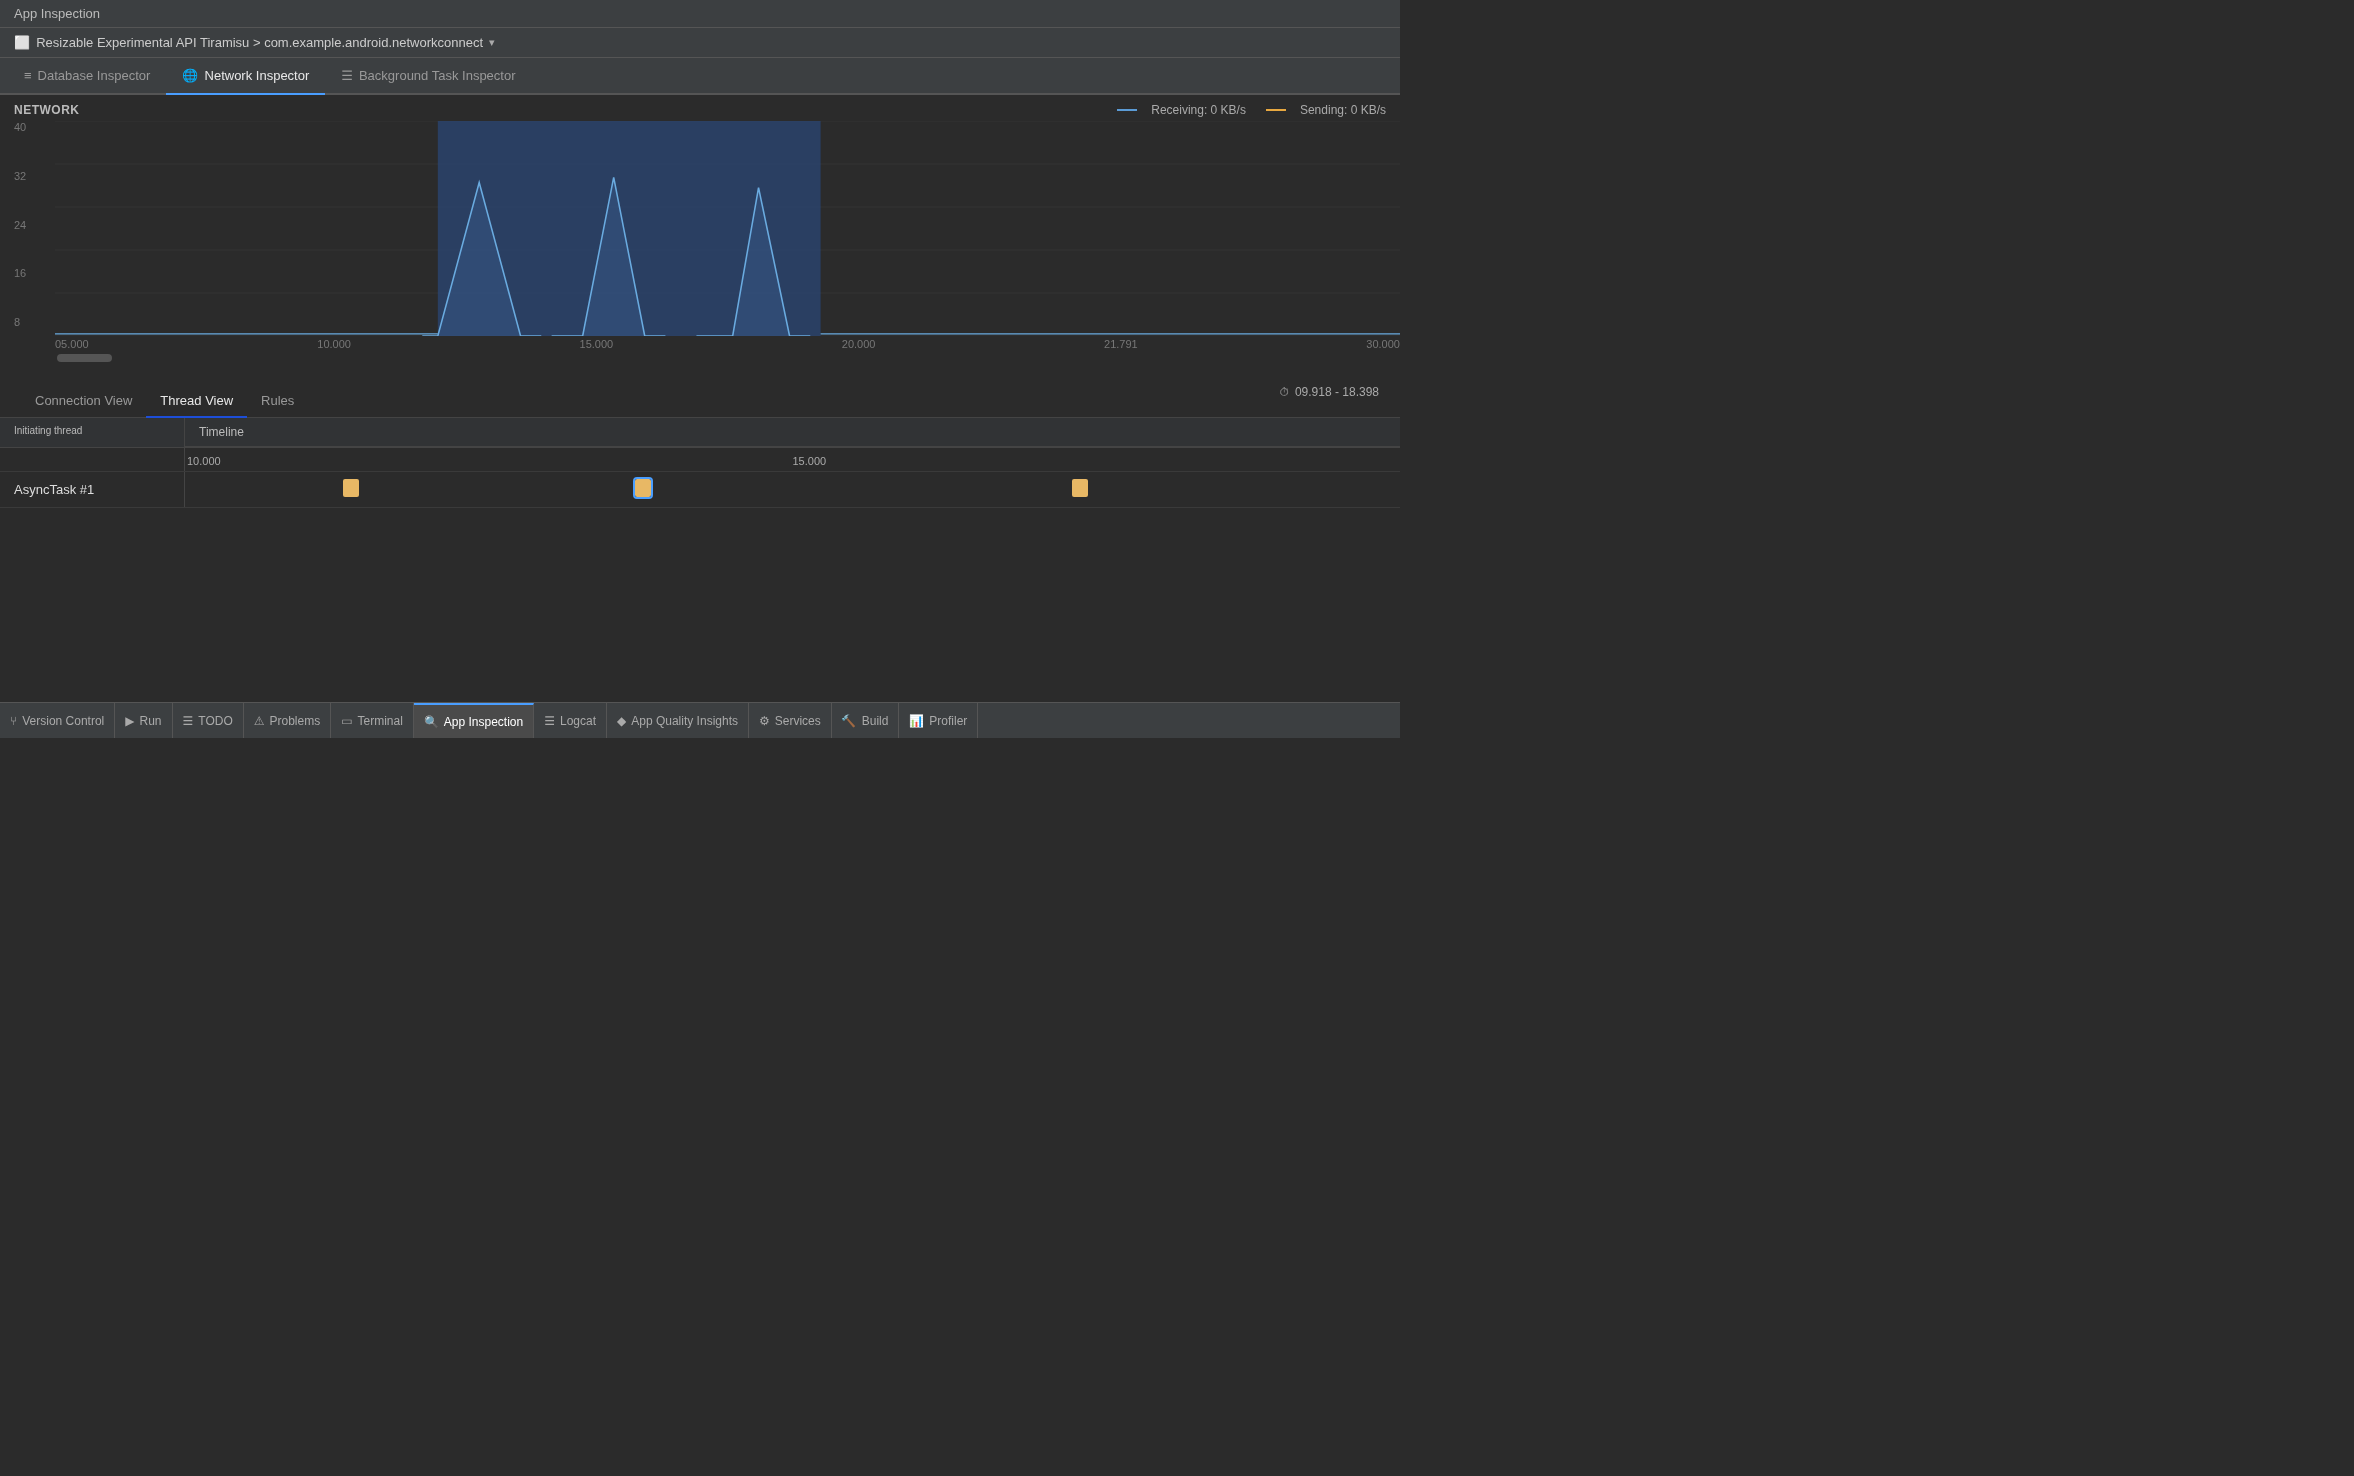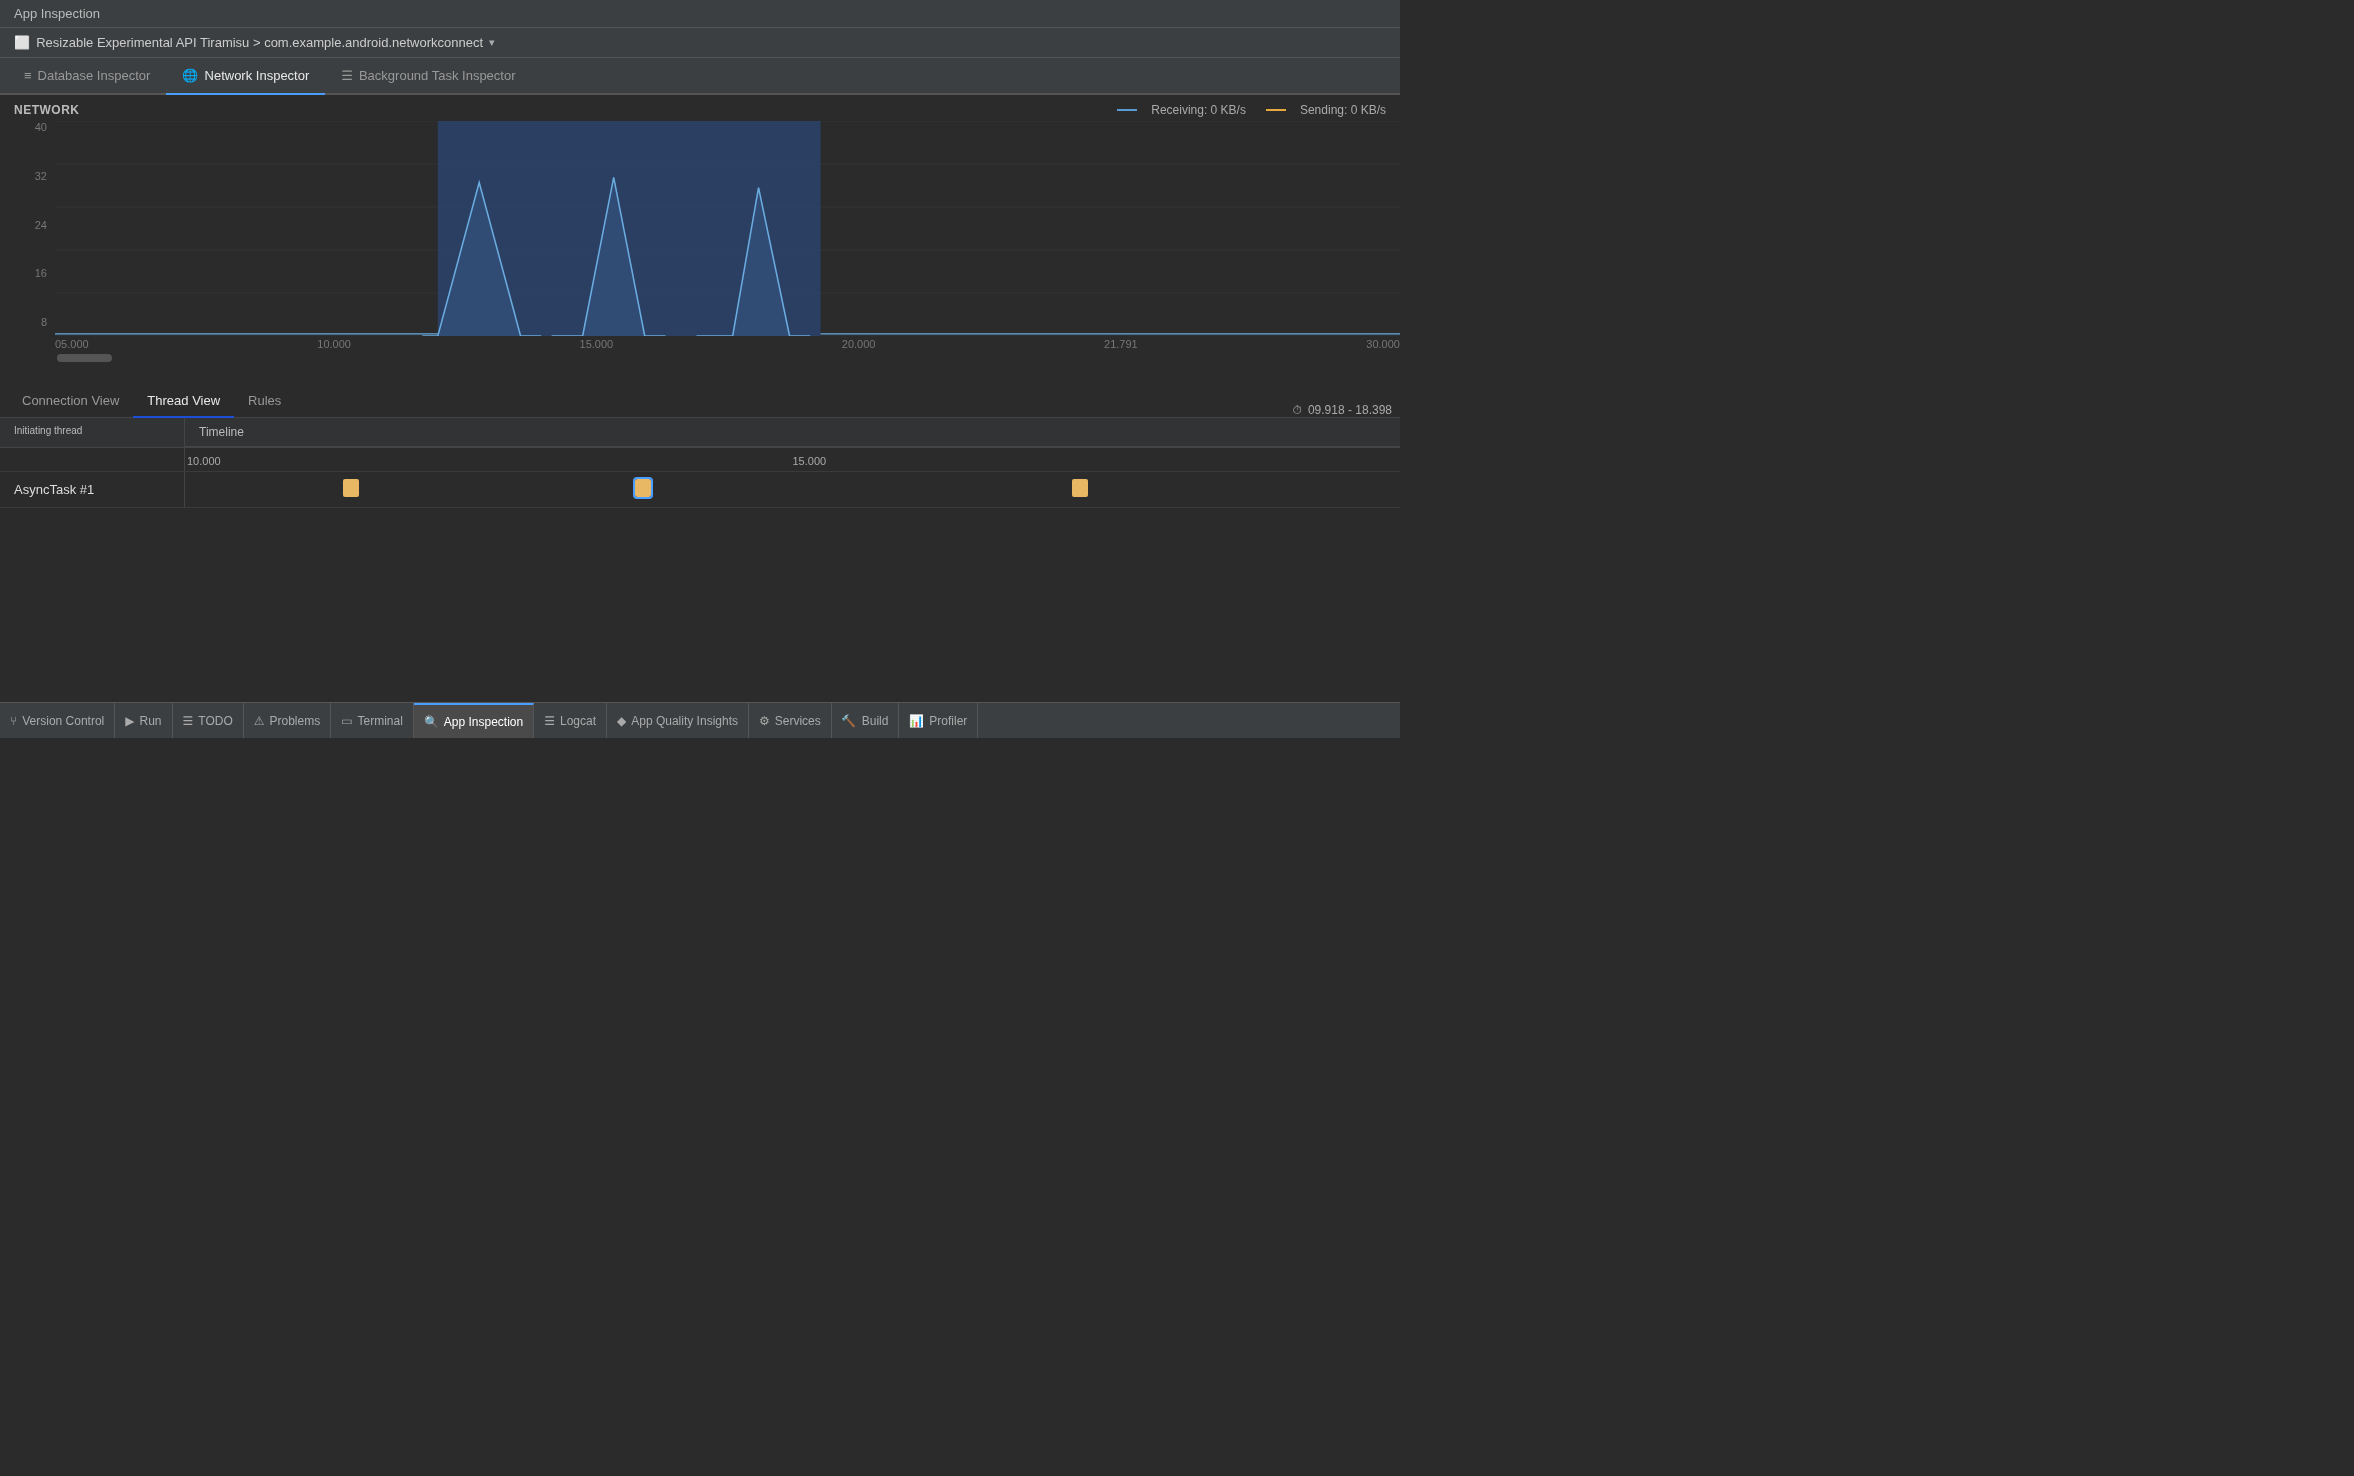--- a/index.html
+++ b/index.html
@@ -126,21 +126,21 @@
       margin: 0 0 0 0;
     }
     .chart-y-axis {
       width: 55px;
       display: flex;
       flex-direction: column;
       justify-content: space-between;
       padding: 0 8px 8px 14px;
       font-size: 11px;
       color: #777;
-      text-align: right;
+      text-align: left;
     }
     .chart-plot-area {
       flex: 1;
       position: relative;
       overflow: hidden;
     }
     .chart-svg {
       width: 100%;
       height: 100%;
     }
@@ -163,23 +163,23 @@
       height: 8px;
       background: #555;
       border-radius: 4px;
       margin-left: 2px;
     }
 
     
     .view-tabs-bar {
       background: #2b2b2b;
       display: flex;
-      align-items: flex-end;
+      align-items: flex-start;
       border-bottom: 1px solid #444;
-      padding: 0 8px;
+      padding: 0 21px;
       flex-shrink: 0;
       justify-content: space-between;
     }
     .view-tabs-left {
       display: flex;
     }
     .view-tab {
       padding: 8px 14px;
       color: #999;
       cursor: pointer;

